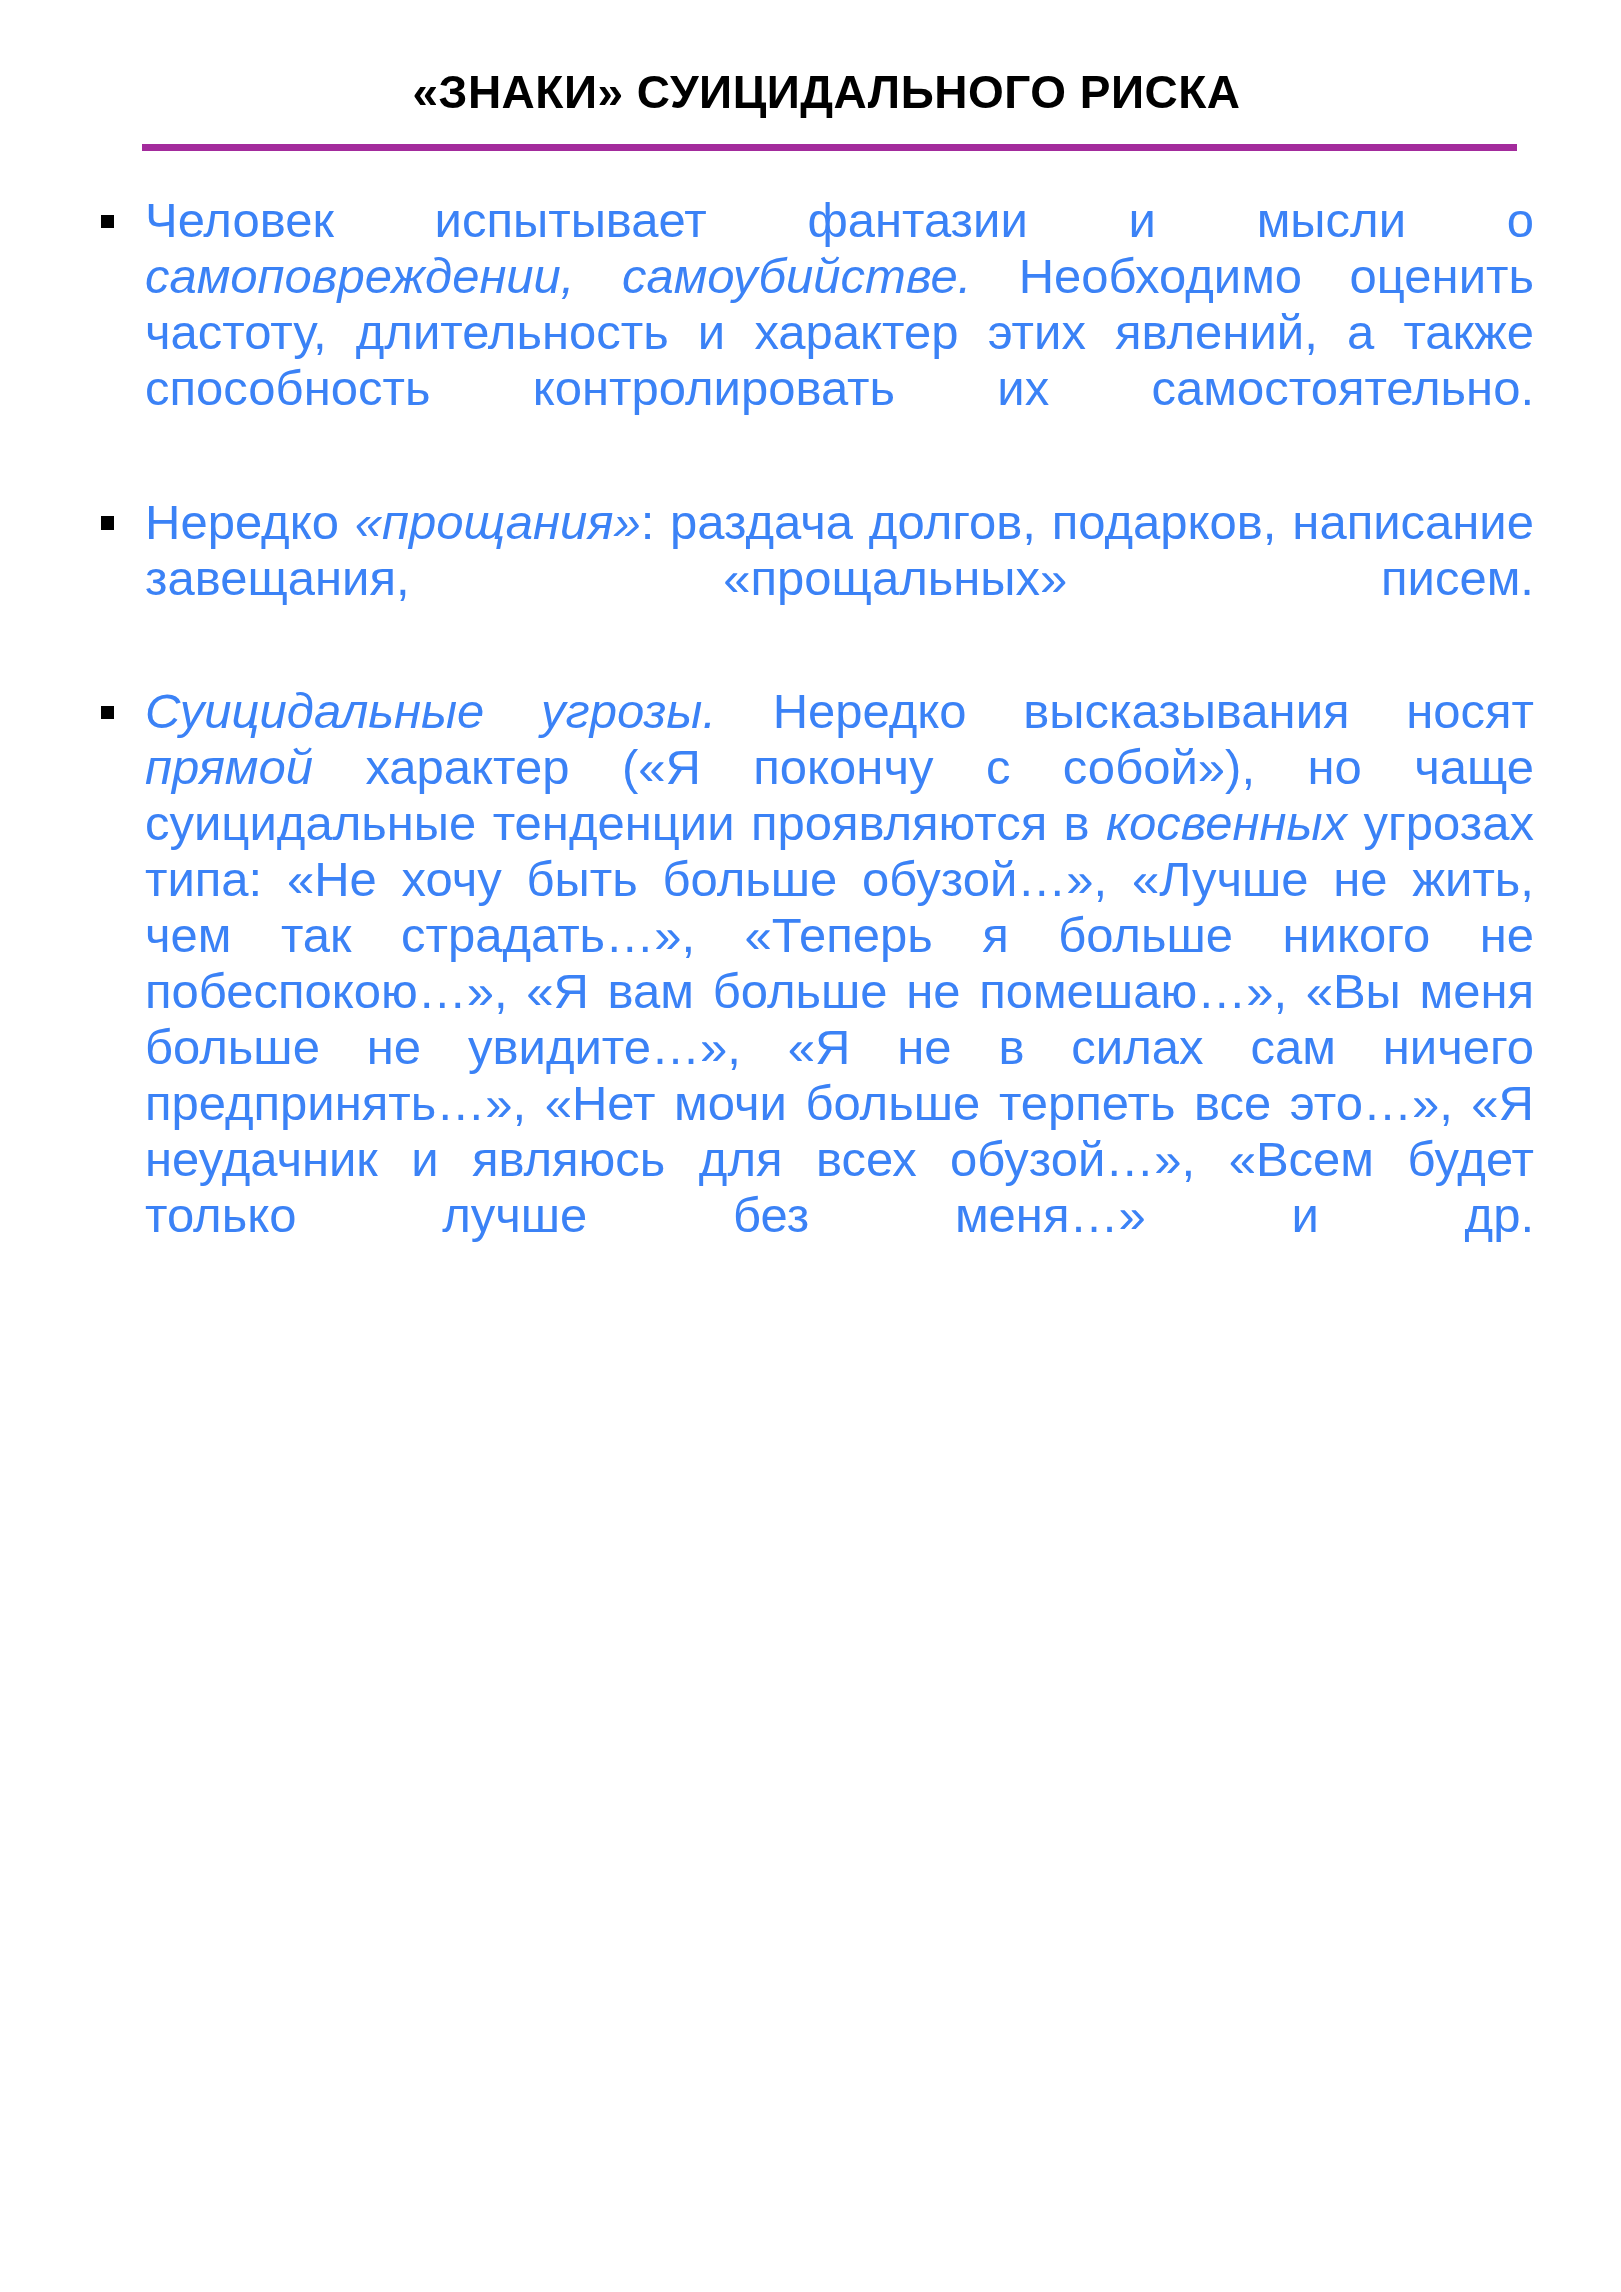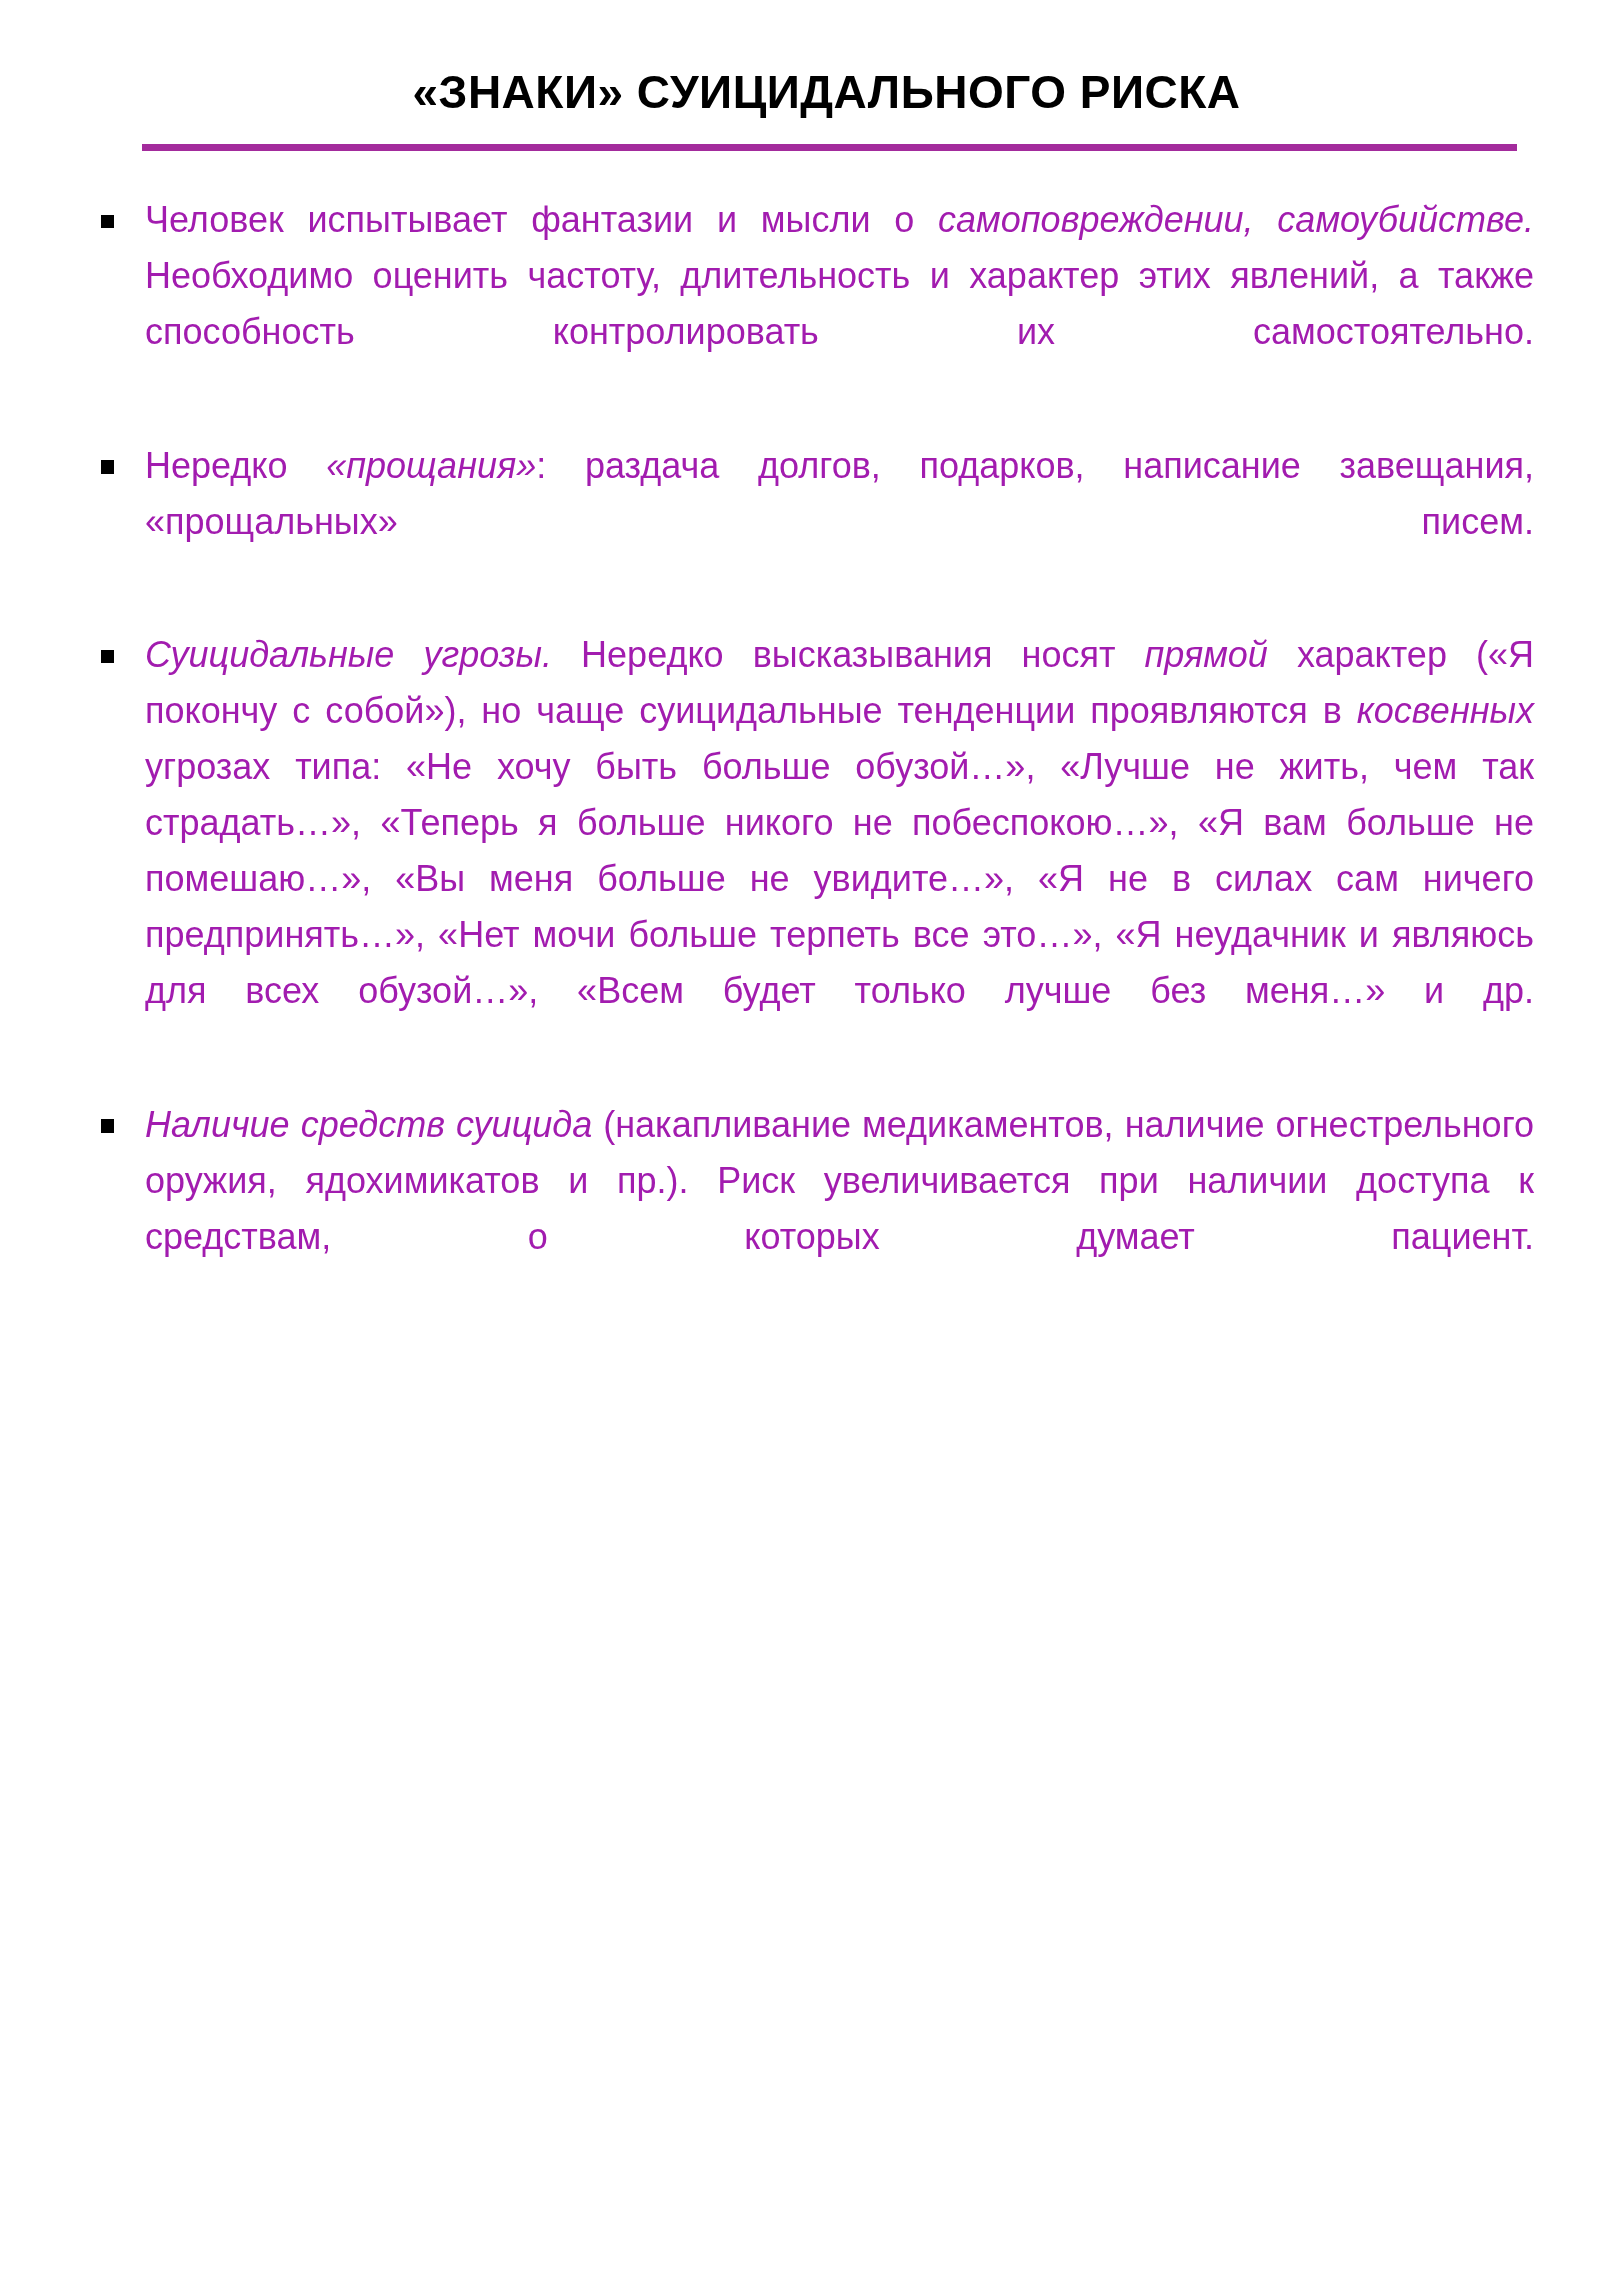--- a/index.html
+++ b/index.html
@@ -48,25 +48,25 @@
   }
   ul.bullets {
     list-style: none;
     margin: 0;
     padding: 0;
   }
   li.bullet {
     position: relative;
     padding-left: 52px;
     margin-bottom: 21.6px;
-    font-size: 36px;
+    font-size: 49px;
     line-height: 56px;
     text-align: justify;
     text-justify: inter-word;
-    color: #a21caf;
+    color: #3b82f6;
   }
   li.bullet:last-child {
     margin-bottom: 0;
   }
   li.bullet .marker {
     position: absolute;
     left: 7.8px;
     top: 22.5px;
     width: 13.7px;
     height: 13.7px;
@@ -112,23 +112,19 @@
         <span class="para"><span class="ro">Нередко </span><span class="it">«прощания»</span><span class="ro">: раздача долгов, подарков, написание завещания, «прощальных» писем.</span></span>
       </li>
 
       <li class="bullet">
         <span class="marker"></span>
         <span class="para"><span class="it">Суицидальные угрозы.</span><span class="ro"> Нередко высказывания носят </span><span class="it">прямой</span><span class="ro"> характер («Я покончу с собой»), но чаще суицидальные тенденции проявляются в </span><span class="it">косвенных</span><span class="ro"> угрозах типа: «Не хочу быть больше обузой…», «Лучше не жить, чем так страдать…», «Теперь я больше никого не побеспокою…», «Я вам больше не помешаю…», «Вы меня больше не увидите…», «Я не в силах сам ничего предпринять…», «Нет мочи больше терпеть все это…», «Я неудачник и являюсь для всех обузой…», «Всем будет только лучше без меня…» и др.</span></span>
       </li>
 
 
 
-      <li class="bullet">
-        <span class="marker"></span>
-        <span class="para"><span class="it">Наличие средств суицида</span><span class="ro"> (накапливание медикаментов, наличие огнестрельного оружия, ядохимикатов и пр.). Риск увеличивается при наличии доступа к средствам, о которых думает пациент.</span></span>
-      </li>
 
 
     </ul>
   </div>
 
 </div>
 
 
 </body></html>

